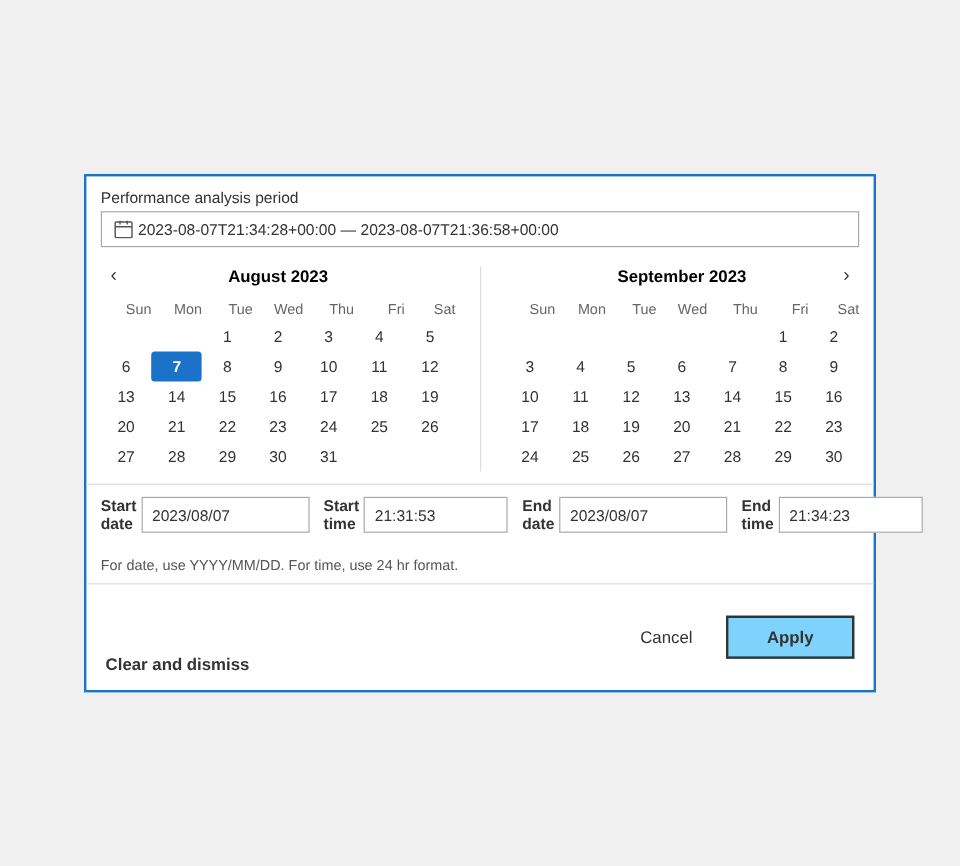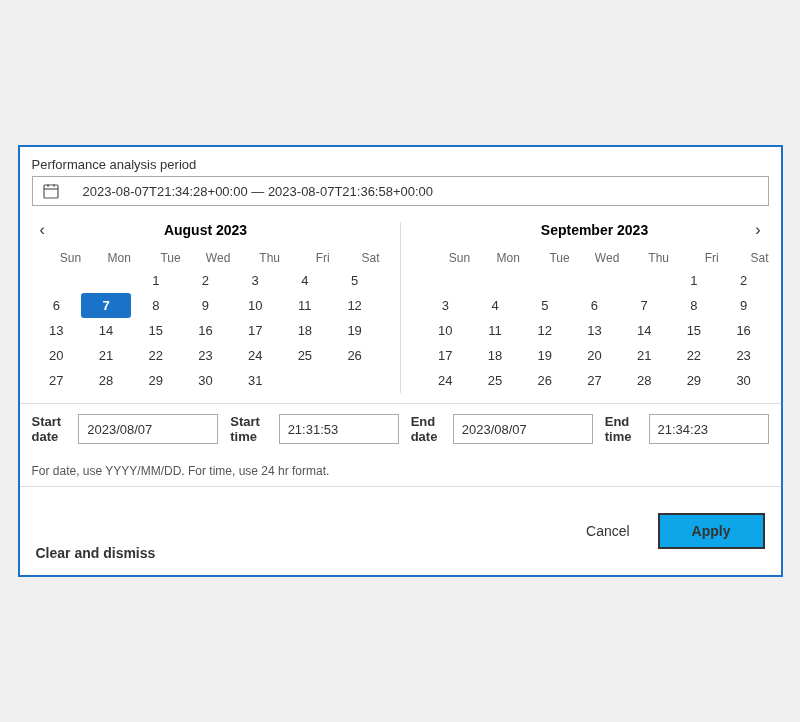--- a/index.html
+++ b/index.html
@@ -7,39 +7,39 @@
       background: #f0f0f0;
       display: flex;
       justify-content: center;
       align-items: center;
       min-height: 100vh;
       font-family: Arial, sans-serif;
     }
     .dialog-wrapper {
       background: #fff;
       border: 2px solid #1a73c8;
-      width: 765px;
+      width: 660px;
       padding: 0;
     }
     .performance-label {
       font-size: 13px;
       color: #333;
       padding: 10px 12px 4px 12px;
       font-weight: normal;
     }
     .date-range-bar {
       display: flex;
       align-items: center;
       border: 1px solid #aaa;
       margin: 0 12px 0 12px;
       padding: 6px 10px;
       font-size: 13px;
       color: #333;
       background: #fff;
-      gap: 24px;
+      gap: 4px;
     }
     .calendar-icon-box {
       display: flex;
       align-items: center;
     }
     .calendar-section {
       display: flex;
       padding: 16px 12px 10px 12px;
       gap: 20px;
       border-top: none;
@@ -160,21 +160,21 @@
       align-items: center;
     }
     .cancel-btn {
       background: none;
       border: none;
       font-size: 14px;
       color: #333;
       cursor: pointer;
     }
     .apply-btn {
-      background: #0ea5e9;
+      background: #7dd3fc;
       border: 2px solid #333;
       font-size: 14px;
       font-weight: bold;
       color: #333;
       padding: 8px 32px;
       cursor: pointer;
     }
   </style>
 </head>
 <body>

